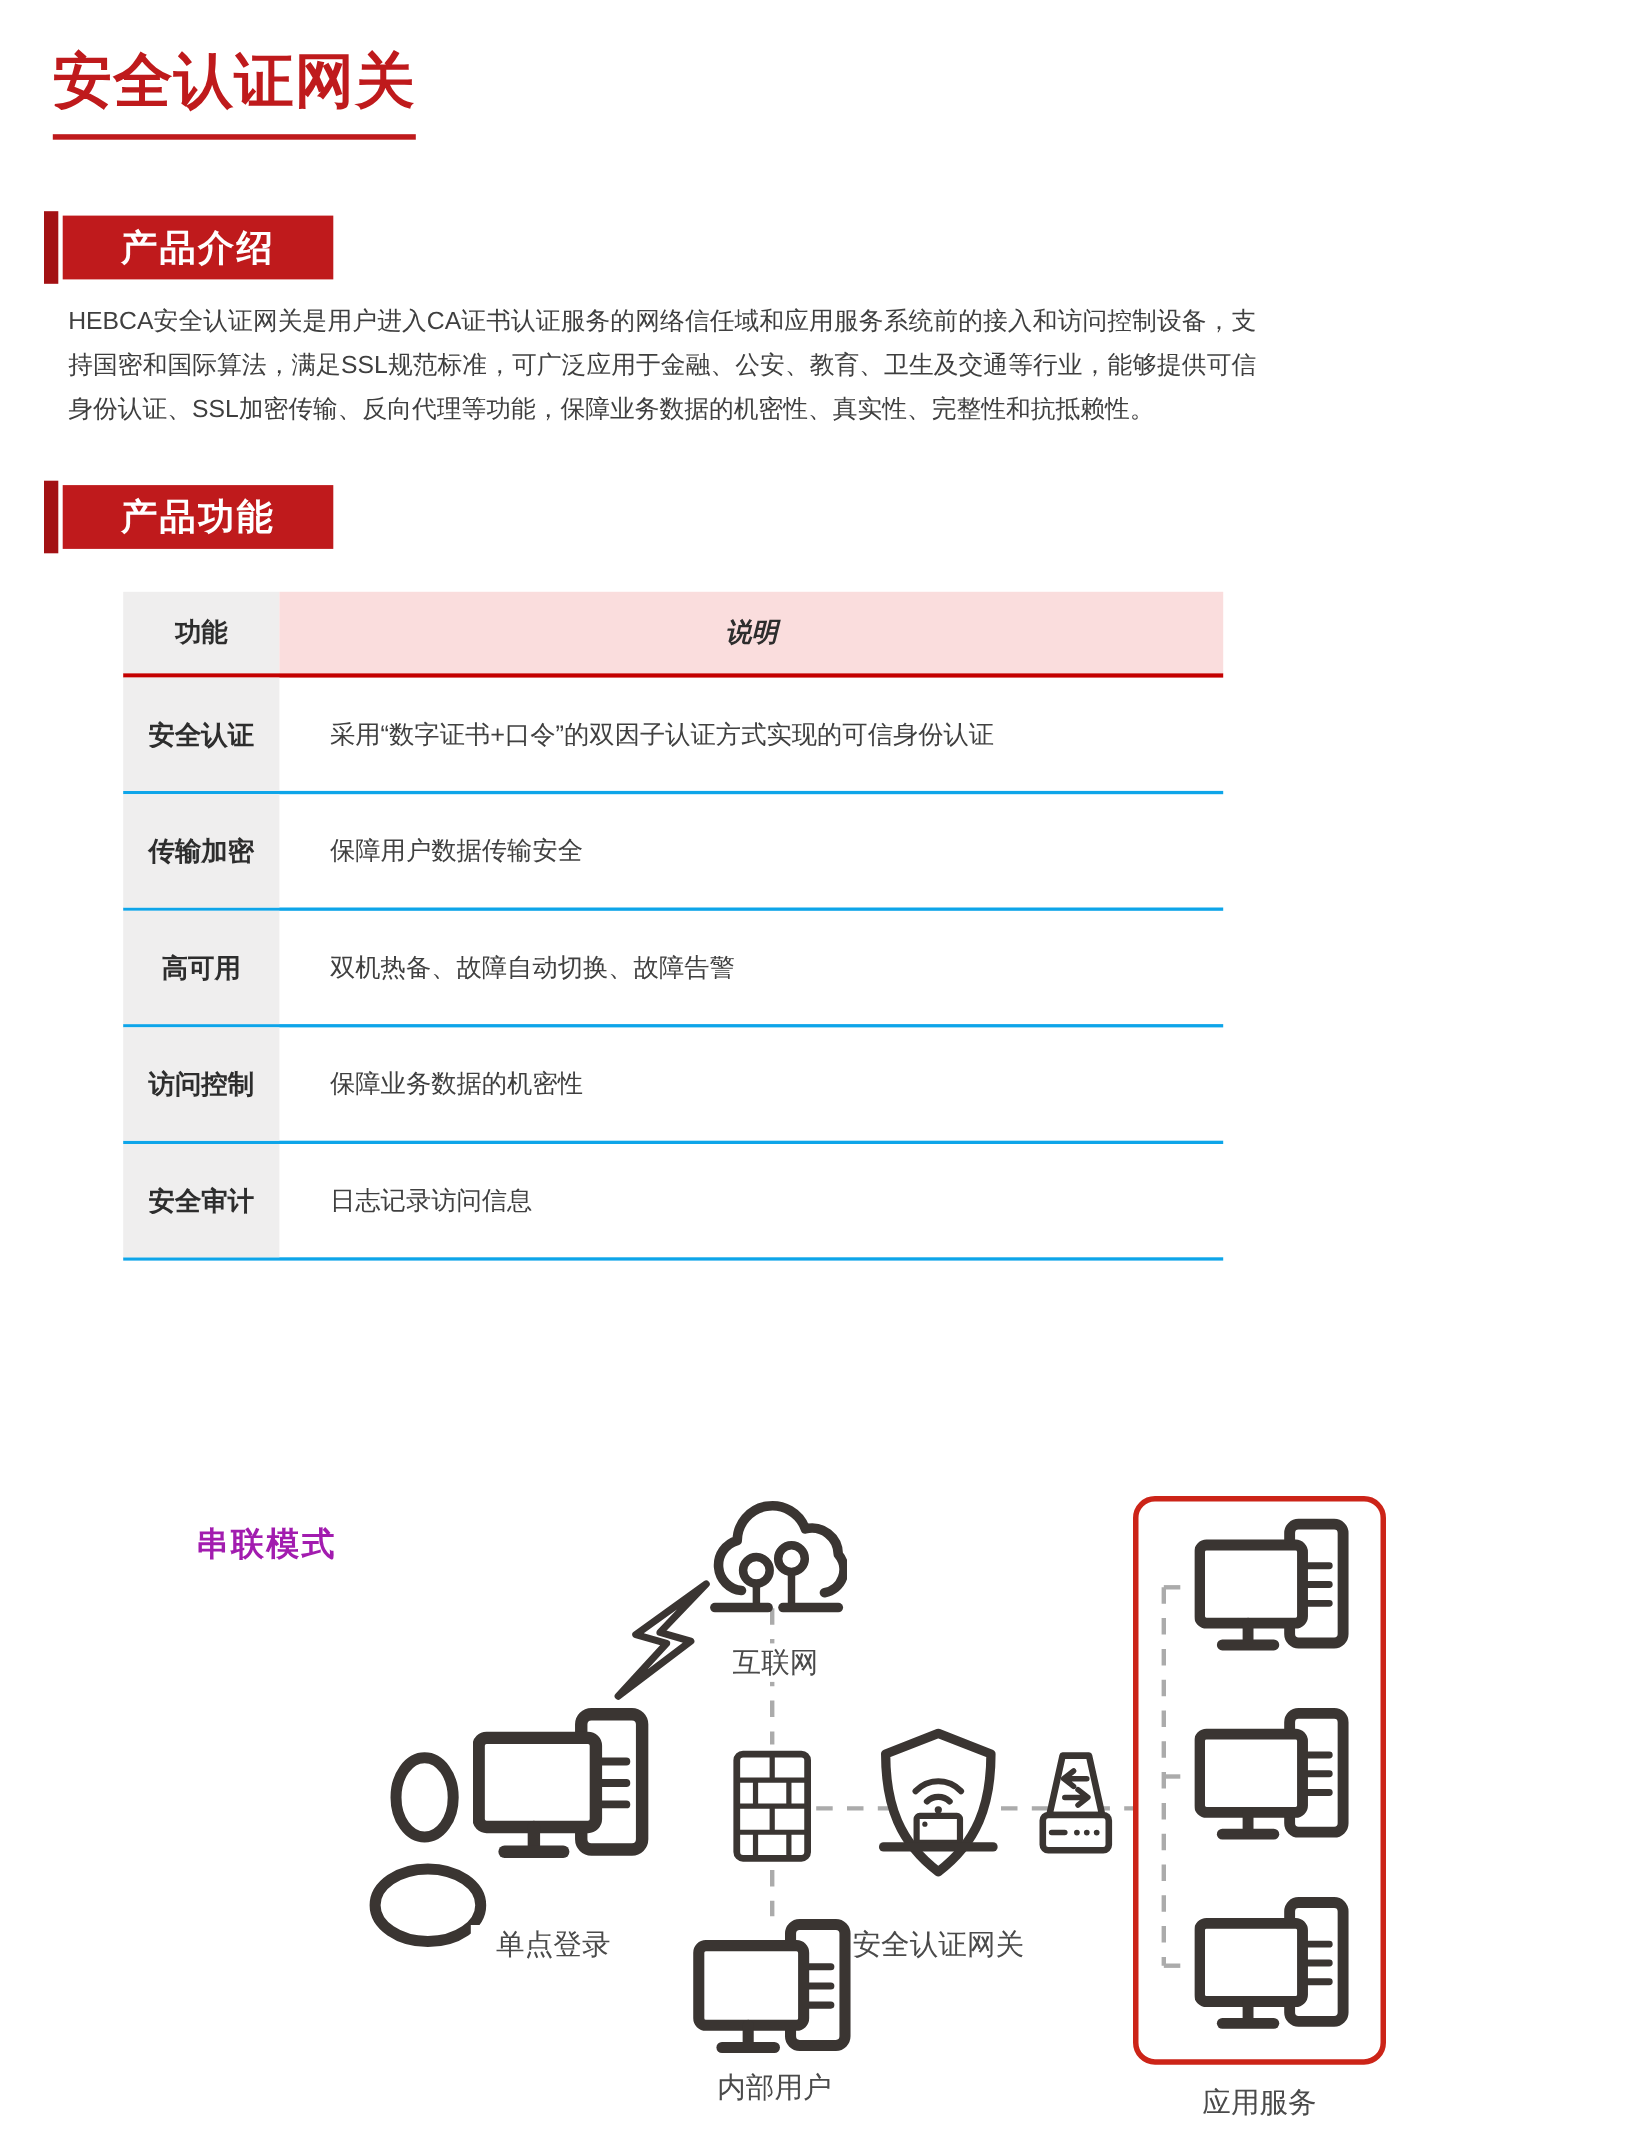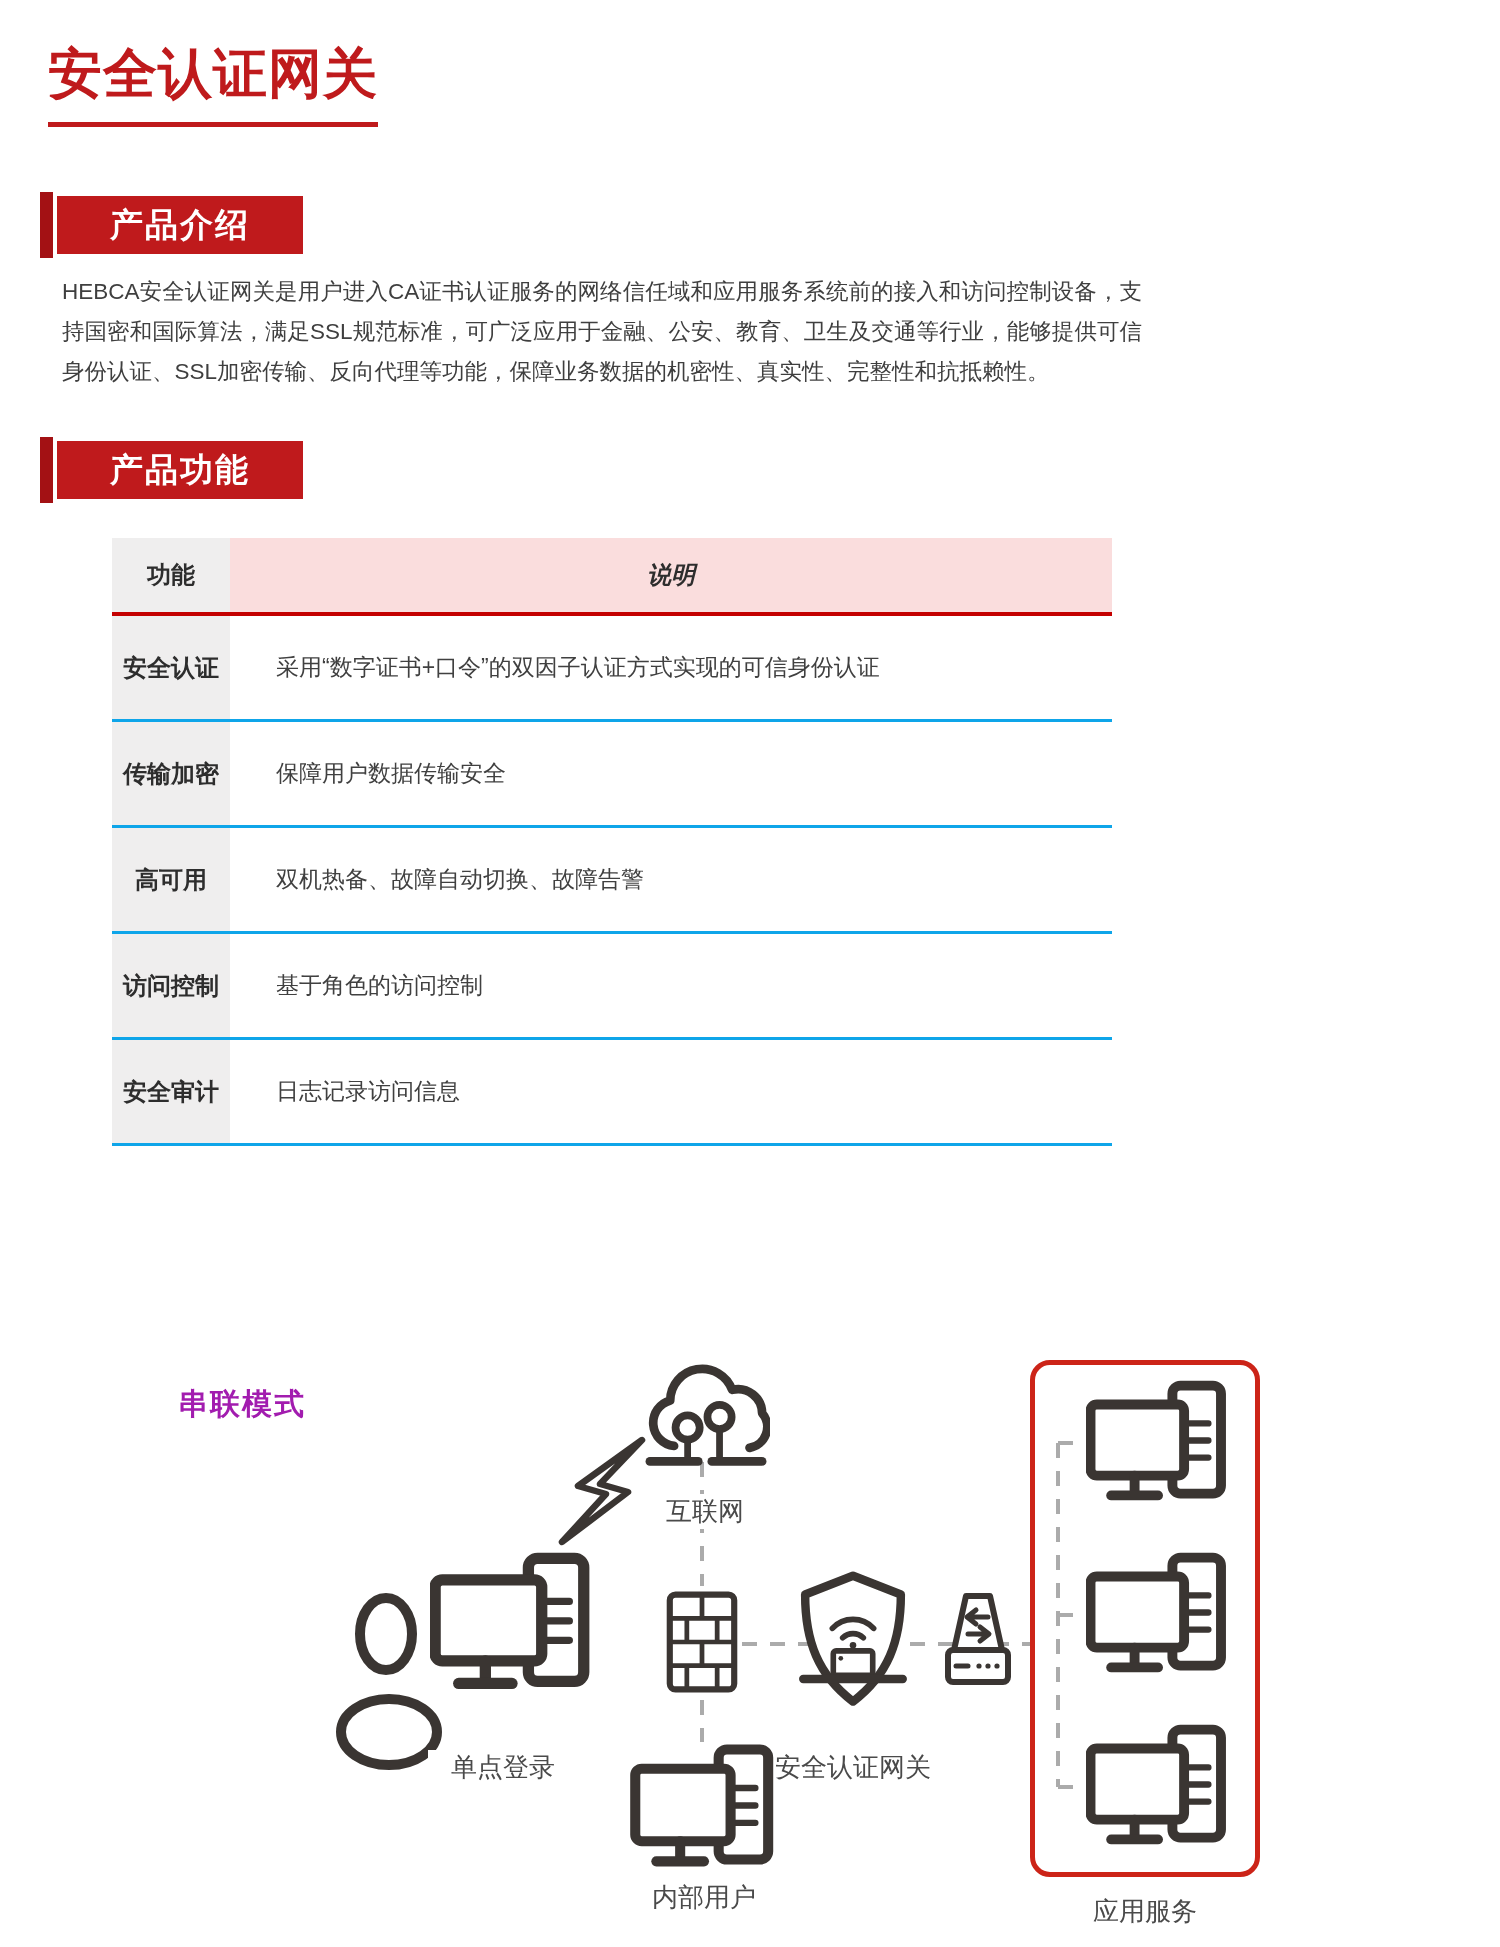--- a/index.html
+++ b/index.html
@@ -16,21 +16,21 @@
        color:#fff;font-size:33px;font-weight:bold;text-align:center;line-height:58px;letter-spacing:2px;}
 
   .intro-paragraph{position:absolute;left:62px;top:272px;width:1080px;font-size:22.5px;line-height:40px;
        color:#3f3f3f;text-align:justify;text-justify:inter-ideograph;}
 
   
   .feature-table{position:absolute;left:112px;top:538px;width:1000px;}
   .t-row{display:flex;width:100%;}
   .t-row.header{height:74px;border-bottom:4px solid #c40000;}
   .t-row.body-row{height:103px;border-bottom:3px solid #0ea5e9;}
-  .t-cell-left{width:118px;background:#efeeee;display:flex;align-items:center;justify-content:center;
+  .t-cell-left{width:142px;background:#efeeee;display:flex;align-items:center;justify-content:center;
        font-weight:bold;font-size:24px;color:#2d2d2d;flex-shrink:0;}
   .t-cell-right{flex:1;display:flex;align-items:center;font-size:23px;color:#404040;padding-left:46px;}
   .t-row.header .t-cell-left{background:#efeeee;font-size:24px;}
   .t-row.header .t-cell-right{background:#fadddd;justify-content:center;padding-left:0;font-weight:bold;font-size:24px;color:#2d2d2d;font-style:italic;}
 
   
   .diagram{position:absolute;left:0;top:1330px;width:1500px;height:617px;}
   .diagram .abs{position:absolute;}
   .mode-label{left:178px;top:54px;font-size:30px;font-weight:bold;color:#a21caf;letter-spacing:2px;}
   .node-label{font-size:26px;color:#4a4a4a;text-align:center;background:#fff;}
@@ -68,21 +68,21 @@
     <div class="t-row body-row">
       <div class="t-cell-left">传输加密</div>
       <div class="t-cell-right">保障用户数据传输安全</div>
     </div>
     <div class="t-row body-row">
       <div class="t-cell-left">高可用</div>
       <div class="t-cell-right">双机热备、故障自动切换、故障告警</div>
     </div>
     <div class="t-row body-row">
       <div class="t-cell-left">访问控制</div>
-      <div class="t-cell-right">基于角色的访问控制</div>
+      <div class="t-cell-right">保障业务数据的机密性</div>
     </div>
     <div class="t-row body-row">
       <div class="t-cell-left">安全审计</div>
       <div class="t-cell-right">日志记录访问信息</div>
     </div>
   </div>
 
   <div class="diagram">
 
     <svg class="connector-layer" viewBox="0 0 1500 617">

